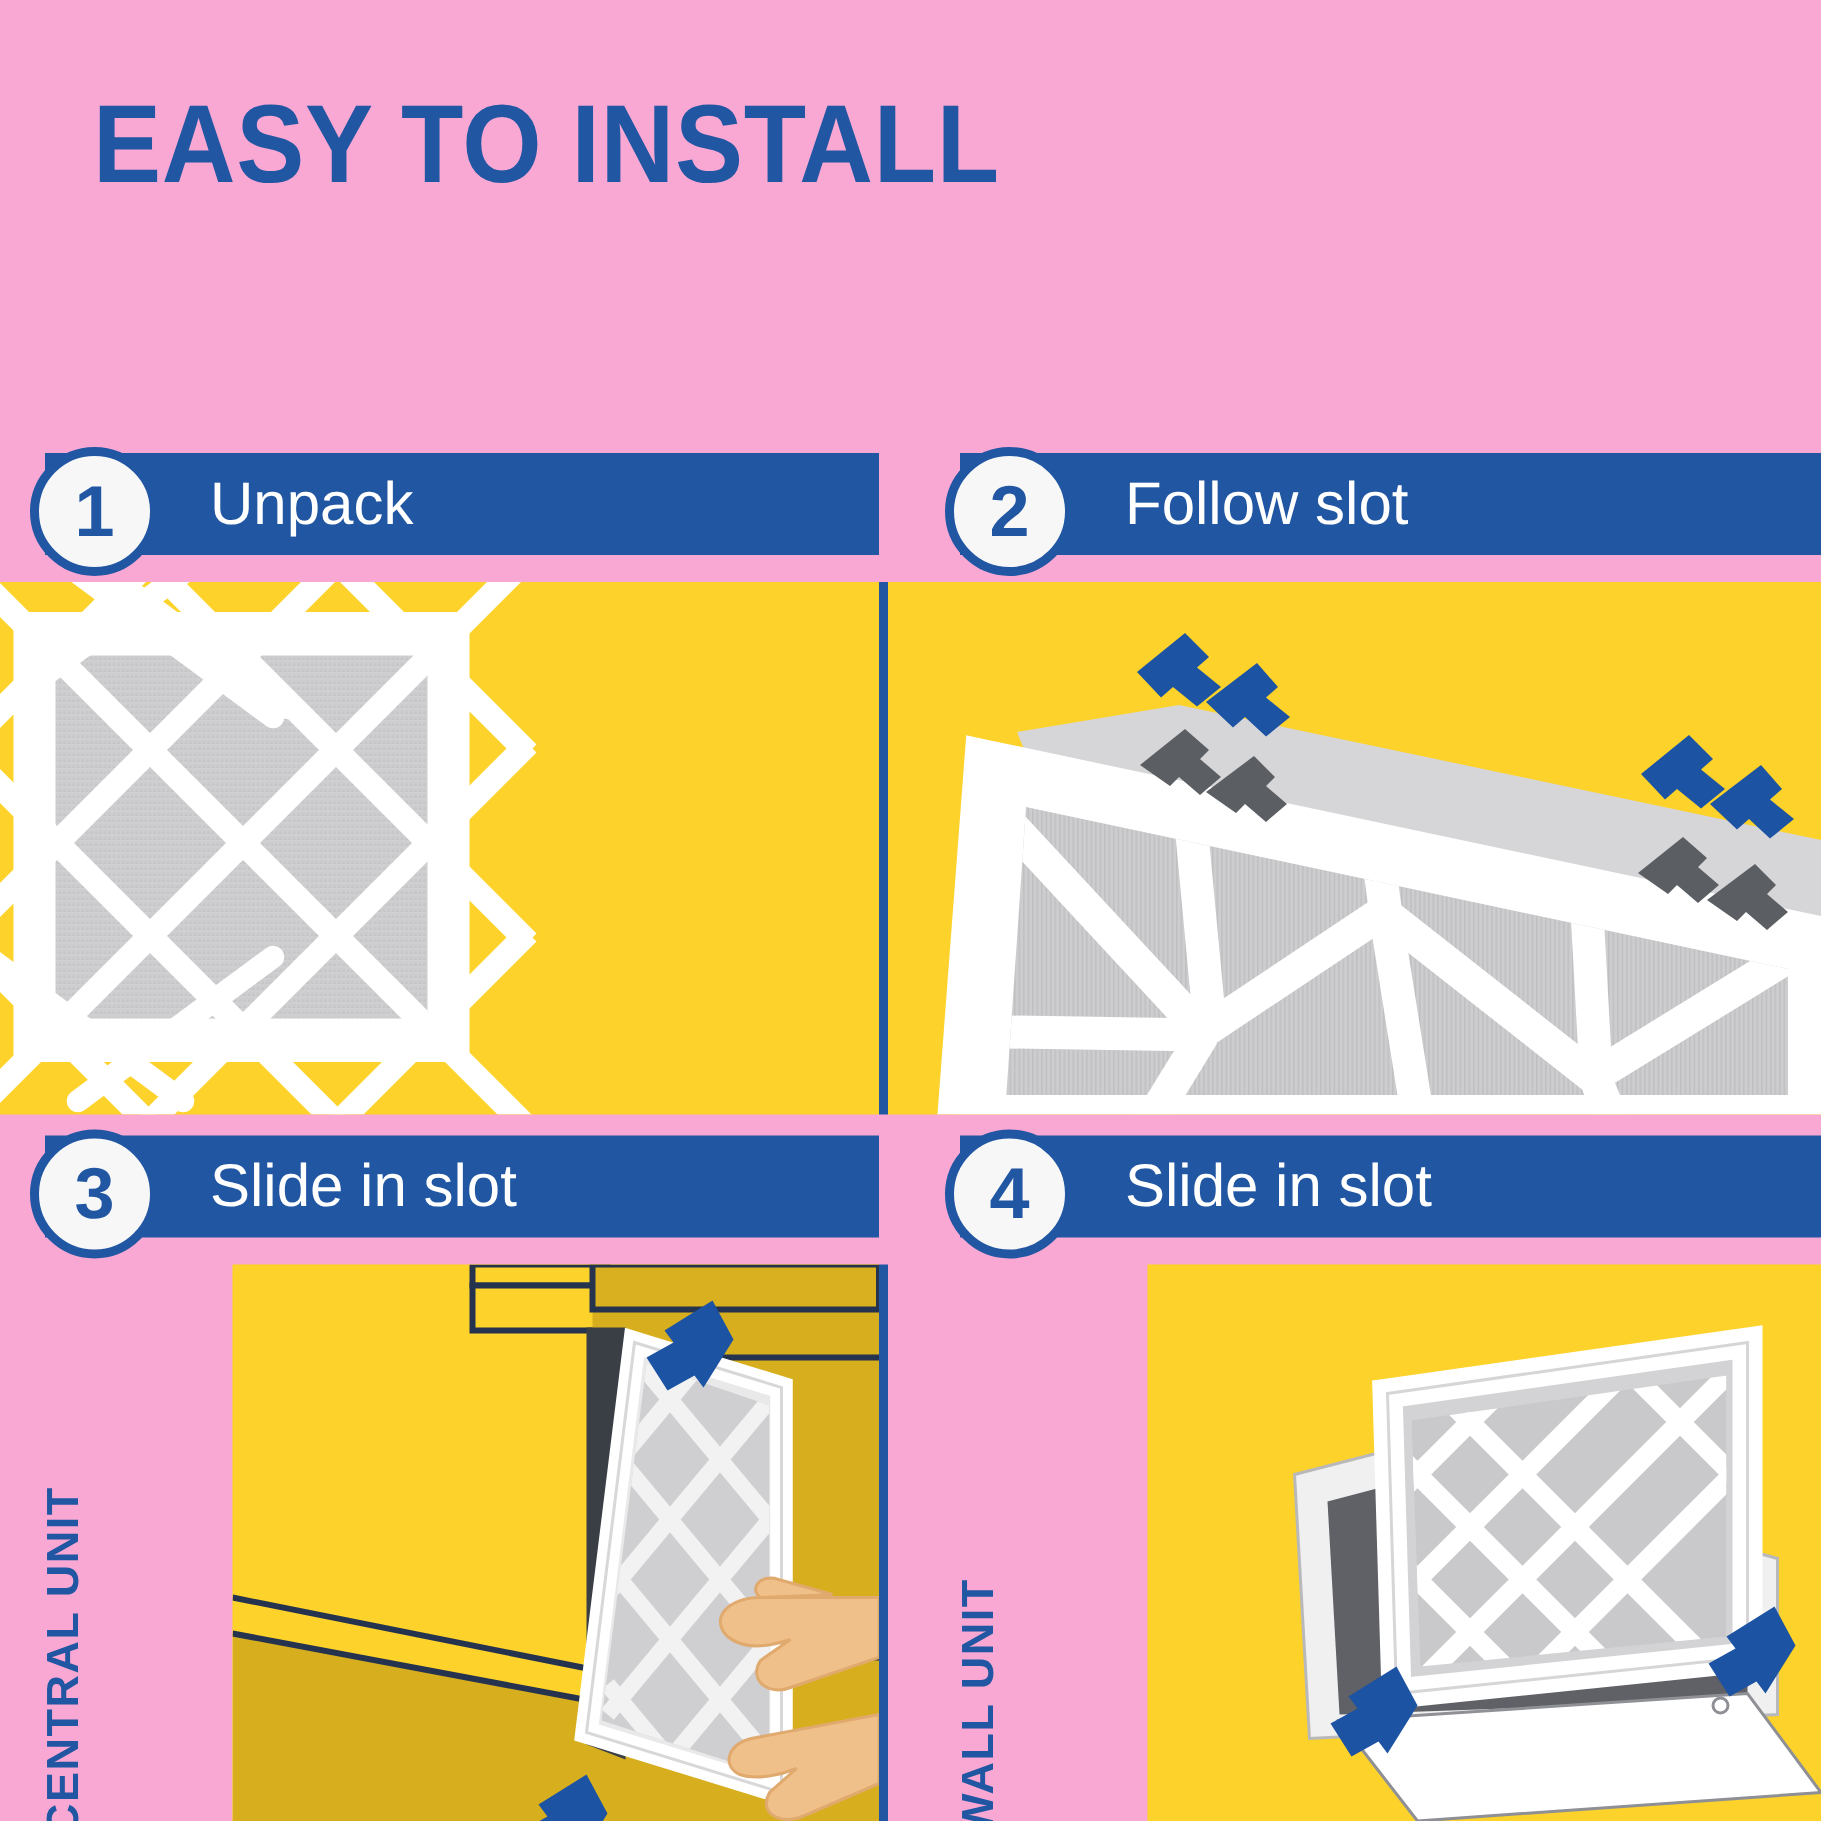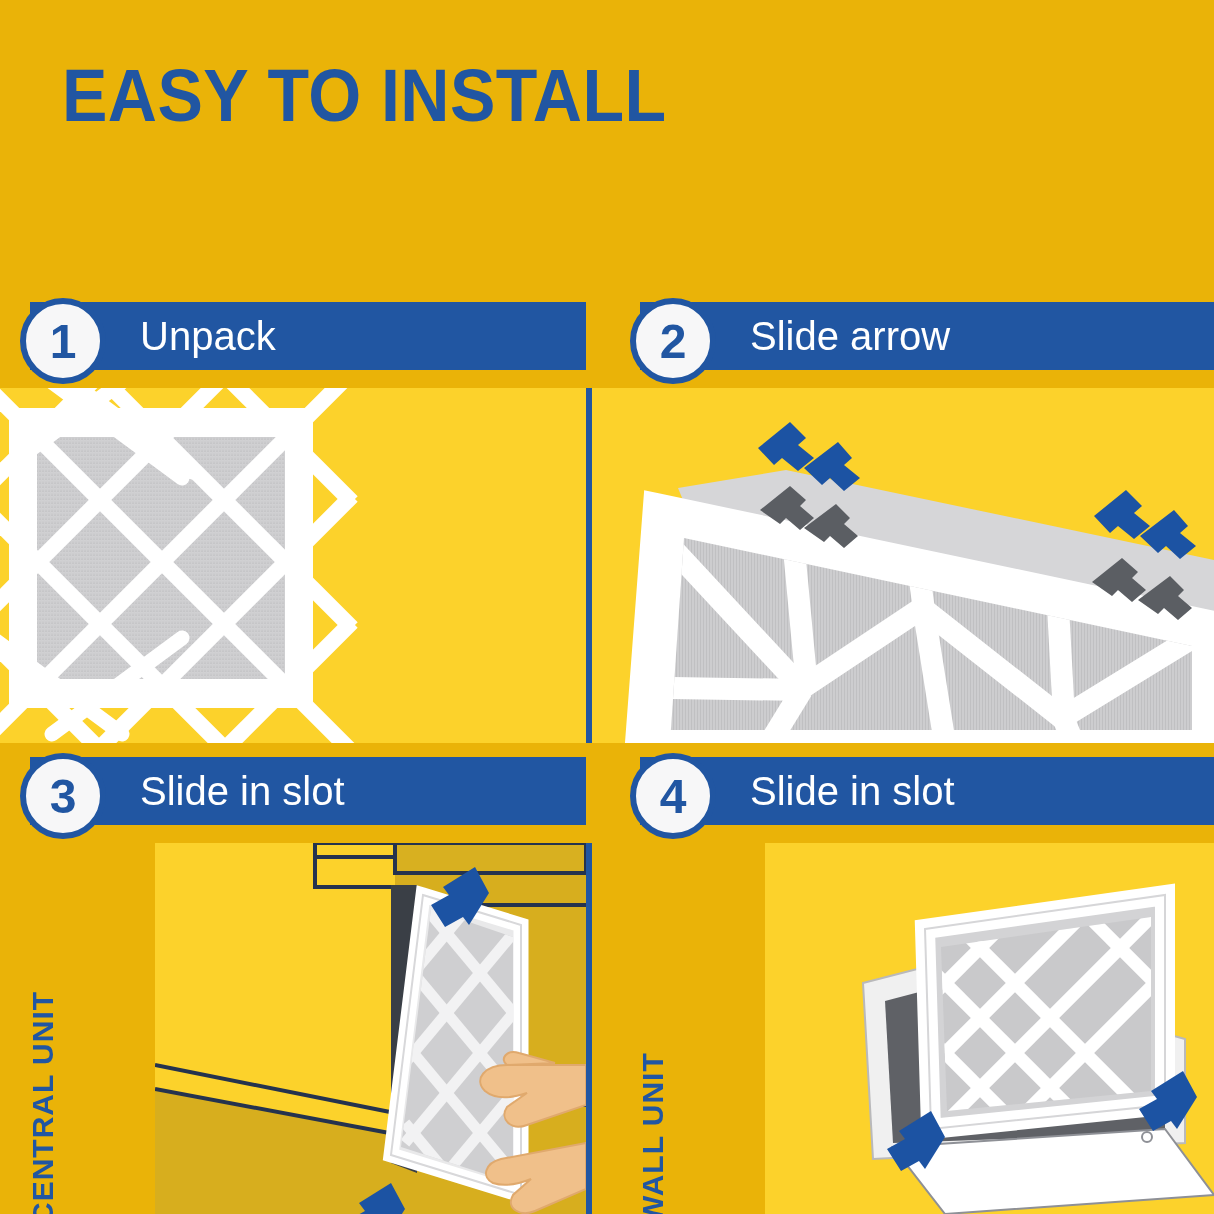--- a/index.html
+++ b/index.html
@@ -13,21 +13,21 @@
     overflow: hidden;
     font-family: "Liberation Sans", sans-serif;
     position: relative;
   }
 
   #page {
     position: absolute;
     left: 0; top: 0;
     width: 1214px;
     height: 1214px;
-    background: #eab308;
+    background: #f9a8d4;
   }
 
   
   .title {
     position: absolute;
     left: 62px;
     top: 56px;
     font-size: 74px;
     line-height: 80px;
     font-weight: bold;
@@ -207,21 +207,21 @@
 
         <g fill="#1c53a3">
           <polygon points="166,60 198,34 214,50 206,57 222,70 206,83 190,70 182,77"></polygon>
           <polygon points="212,80 246,54 260,70 252,77 268,90 252,103 238,90 230,97"></polygon>
           <polygon points="502,128 534,102 550,118 542,125 558,138 542,151 526,138 518,145"></polygon>
           <polygon points="548,148 582,122 596,138 588,145 604,158 588,171 574,158 566,165"></polygon>
         </g>
       </svg>
     </div>
     <div class="hdr" style="left:640px; top:302px; width:574px;">
-      <span class="hdr-label">Slide arrow</span>
+      <span class="hdr-label">Follow slot</span>
     </div>
     <div class="badge" style="left:630px; top:298px;">
       <span>2</span>
     </div>
   </div>
 
   <div class="vdivider" style="left:586px; top:388px; height:355px;"></div>
 
   <div class="panel">
     <div class="panel-art" style="left:155px; top:843px; width:431px; height:371px;">

